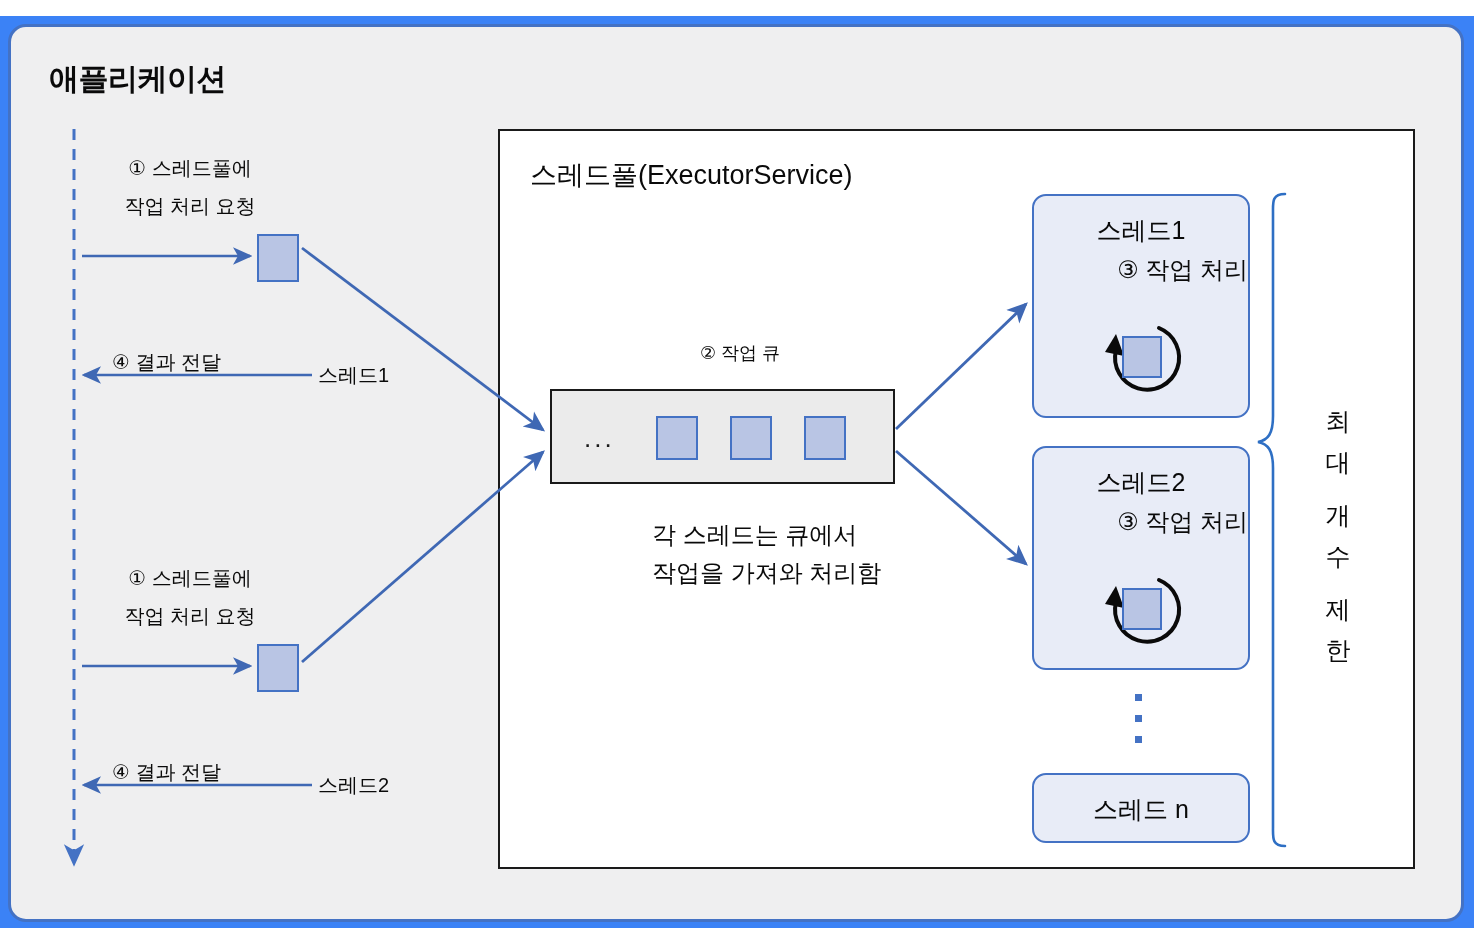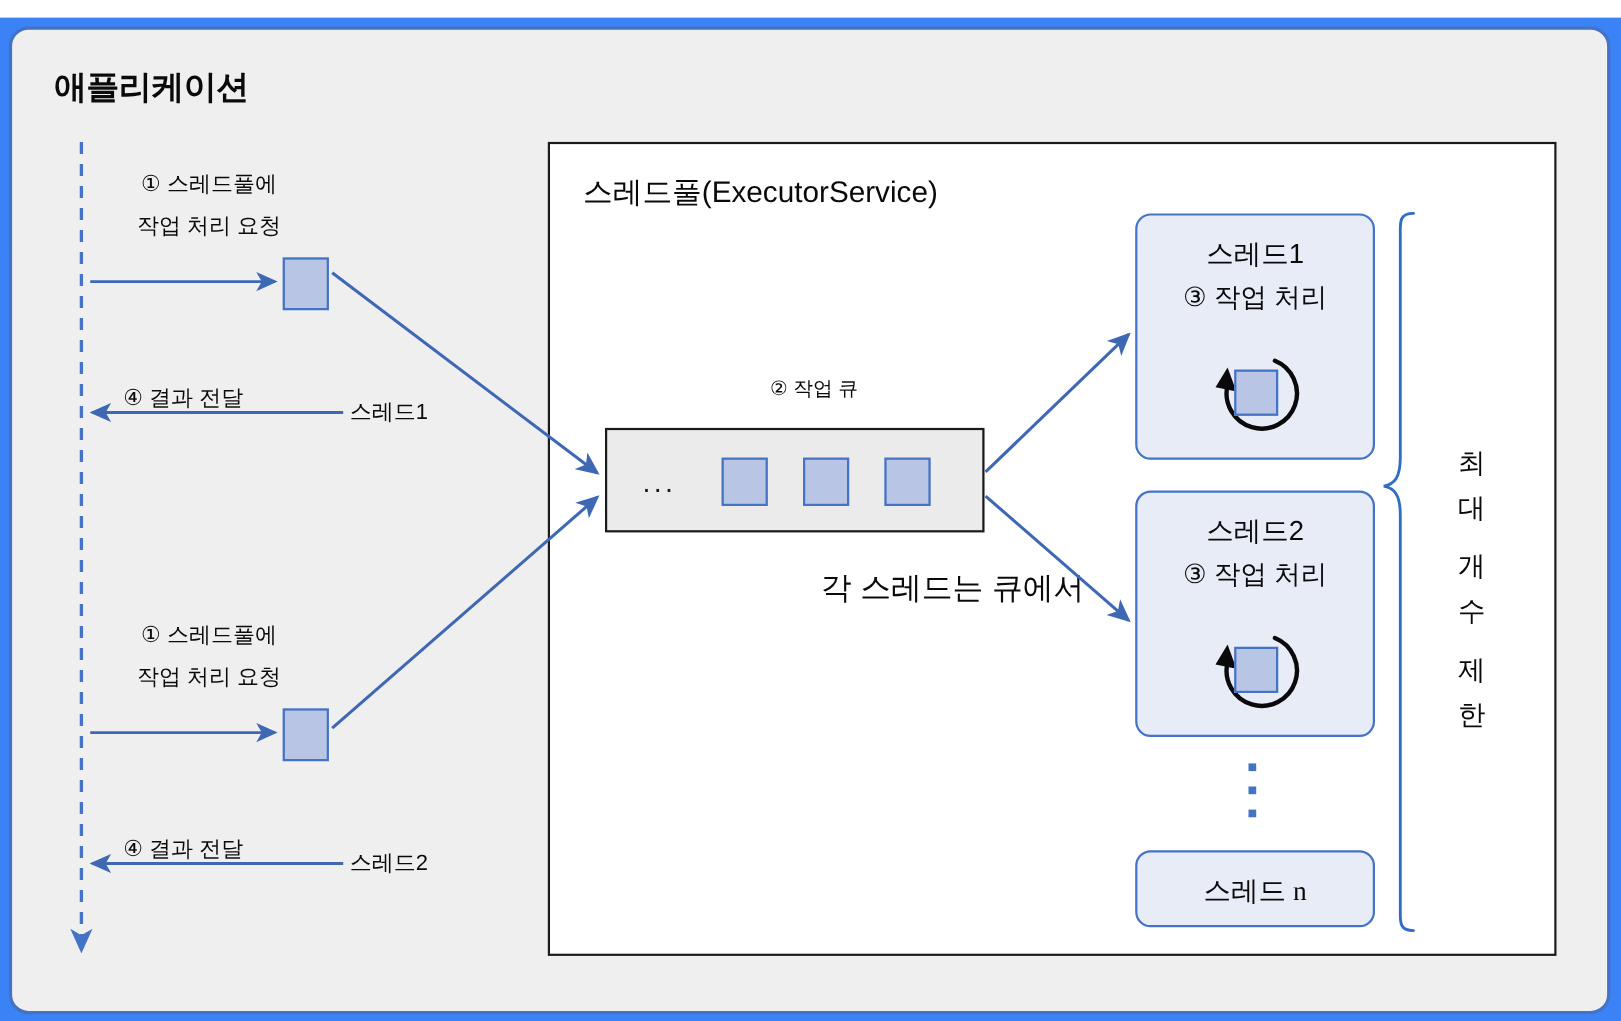--- a/index.html
+++ b/index.html
@@ -84,24 +84,24 @@
     background: #b9c5e4;
     border: 2px solid #4472c4;
     top: 25px;
   }
   .task-sq.q1 { left: 104px; }
   .task-sq.q2 { left: 178px; }
   .task-sq.q3 { left: 252px; }
 
   .queue-caption {
     position: absolute;
-    left: 696px; top: 500px;
+    left: 652px; top: 500px;
     width: 340px;
-    text-align: center;
-    font-size: 28px;
+    text-align: left;
+    font-size: 24px;
     line-height: 38px;
     color: #0a0a0a;
   }
 
   
   .thread-box {
     position: absolute;
     background: #e8ecf7;
     border: 2px solid #4472c4;
     border-radius: 14px;
@@ -113,26 +113,26 @@
   .thread-name {
     position: absolute;
     left: 0; right: 0;
     text-align: center;
     font-size: 25px;
     color: #0a0a0a;
     white-space: nowrap;
   }
   .thread-box.t1 .thread-name,
   .thread-box.t2 .thread-name { top: 18px; }
-  .thread-box.tn .thread-name { top: 18px; font-family: Liberation Serif, serif; }
+  .thread-box.tn .thread-name { top: 18px; }
 
   .thread-step {
     position: absolute;
     left: 0; right: 0; top: 58px;
-    text-align: center;
+    text-align: right;
     font-size: 24px;
     color: #0a0a0a;
     white-space: nowrap;
   }
 
   .spin-wrap {
     position: absolute;
     left: 50%; top: 110px;
     margin-left: -55px;
     width: 110px; height: 105px;
@@ -216,20 +216,21 @@
 
   <div class="queue-label">② 작업 큐</div>
   <div class="queue-box">
     <div class="queue-dots">...</div>
     <div class="task-sq q1"></div>
     <div class="task-sq q2"></div>
     <div class="task-sq q3"></div>
   </div>
   <div class="queue-caption">
     <div>각 스레드는 큐에서</div>
+    <div>작업을 가져와 처리함</div>
   </div>
 
   <div class="thread-box t1">
     <div class="thread-name">스레드1</div>
     <div class="thread-step">③ 작업 처리</div>
     <div class="spin-wrap">
       <svg width="110" height="105" viewBox="0 0 110 105">
         <path d="M 73 22 A 32 32 0 1 1 30 44" fill="none" stroke="#0a0a0a" stroke-width="4" stroke-linecap="round"></path>
         <path d="M 30 28 L 38 50 L 19 46 Z" fill="#0a0a0a"></path>
       </svg>

